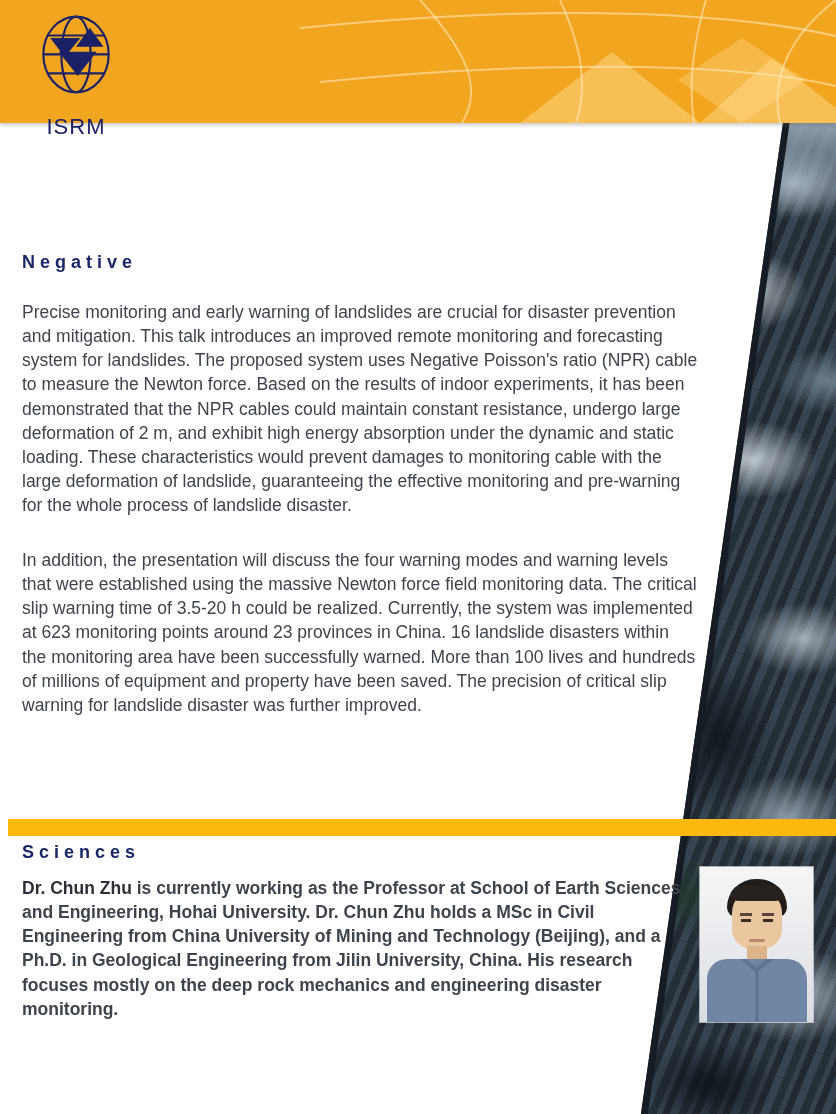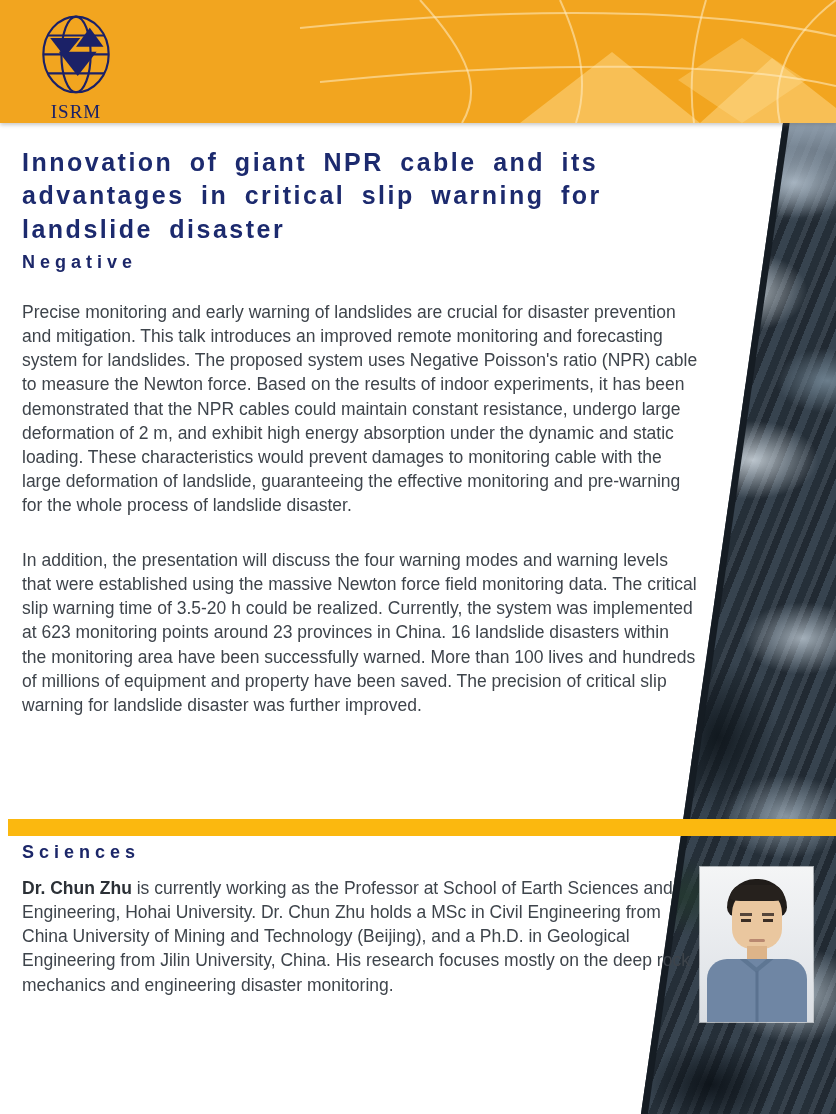--- a/index.html
+++ b/index.html
@@ -14,22 +14,22 @@
   .header {
     position:absolute; top:0; left:0; width:836px; height:123px;
     background:#F2A51F;
     box-shadow:0 2px 4px rgba(100,100,100,.35);
     z-index:5;
   }
   .header-deco { position:absolute; top:0; left:0; width:836px; height:123px; }
   .logo-block { position:absolute; left:26px; top:14px; width:100px; text-align:center; }
   .logo-svg { display:block; margin:0 auto; }
   .logo-text {
-    font-family:Liberation Serif, serif; color:#1b2167; font-size:19px;
-    letter-spacing:1px; margin-top:1px;
+    font-family:Liberation Sans, sans-serif; color:#1b2167; font-size:22px;
+    letter-spacing:1px; margin-top:14px;
   }
   .org-title {
     position:absolute; left:260px; top:30px; width:566px;
     font-family:"Liberation Serif", serif; font-size:27px; line-height:1.35;
     color:#1a1f5e; text-align:center;
   }
 
   
   .rock-band {
     position:absolute; top:123px; left:0; width:836px; height:991px; z-index:1;
@@ -69,21 +69,21 @@
     font-size:18px; font-weight:bold; color:#1c2769; letter-spacing:5px;
   }
   .h-abstract { top:252px; }
   .h-speaker  { top:842px; }
   .body-text {
     position:absolute; left:22px; z-index:3;
     font-size:17.5px; line-height:1.38; color:#3e444b;
   }
   .para1 { top:286px; width:676px;margin-top:14px; }
   .para2 { top:548px; width:676px; }
-  .bio   { top:876px; width:668px; }
+  .bio   { top:876px; width:668px;font-weight:bold; }
   .bio b { color:#2b3036; }
 
   .divider-bar {
     position:absolute; left:8px; top:819px; width:828px; height:17px;
     background:#FBB80F; z-index:3;
   }
 
   
   .photo {
     position:absolute; left:700px; top:867px; width:113px; height:155px; z-index:4;
@@ -148,21 +148,20 @@
         <g fill="#1b2167">
           <polygon points="20,28 55,28 37,50"></polygon>
           <polygon points="50,38 82,38 66,16"></polygon>
           <polygon points="30,44 74,44 52,72"></polygon>
         </g>
       </svg>
       <div class="logo-text">ISRM</div>
     </div>
   </div>
 
-  <h1 class="main-title">Innovation of giant NPR cable and its advantages in critical slip warning for landslide disaster</h1>
 
   <div class="section-heading h-abstract">Negative</div>
   <p class="body-text para1">Precise monitoring and early warning of landslides are crucial for disaster prevention and mitigation. This talk introduces an improved remote monitoring and forecasting system for landslides. The proposed system uses Negative Poisson's ratio (NPR) cable to measure the Newton force. Based on the results of indoor experiments, it has been demonstrated that the NPR cables could maintain constant resistance, undergo large deformation of 2 m, and exhibit high energy absorption under the dynamic and static loading. These characteristics would prevent damages to monitoring cable with the large deformation of landslide, guaranteeing the effective monitoring and pre-warning for the whole process of landslide disaster.</p>
   <p class="body-text para2">In addition, the presentation will discuss the four warning modes and warning levels that were established using the massive Newton force field monitoring data. The critical slip warning time of 3.5-20 h could be realized. Currently, the system was implemented at 623 monitoring points around 23 provinces in China. 16 landslide disasters within the monitoring area have been successfully warned. More than 100 lives and hundreds of millions of equipment and property have been saved. The precision of critical slip warning for landslide disaster was further improved.</p>
 
   <div class="divider-bar"></div>
 
   <div class="section-heading h-speaker">Sciences</div>
   <p class="body-text bio"><b>Dr. Chun Zhu</b><span> is currently working as the Professor at School of Earth Sciences and Engineering, Hohai University. Dr. Chun Zhu holds a MSc in Civil Engineering from China University of Mining and Technology (Beijing), and a Ph.D. in Geological Engineering from Jilin University, China. His research focuses mostly on the deep rock mechanics and engineering disaster monitoring.</span></p>
 

